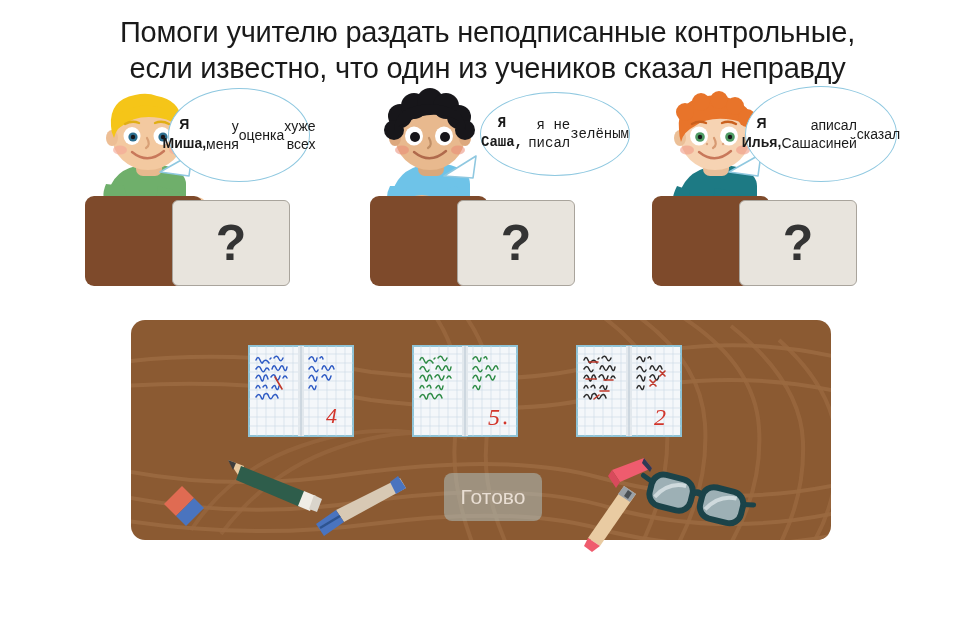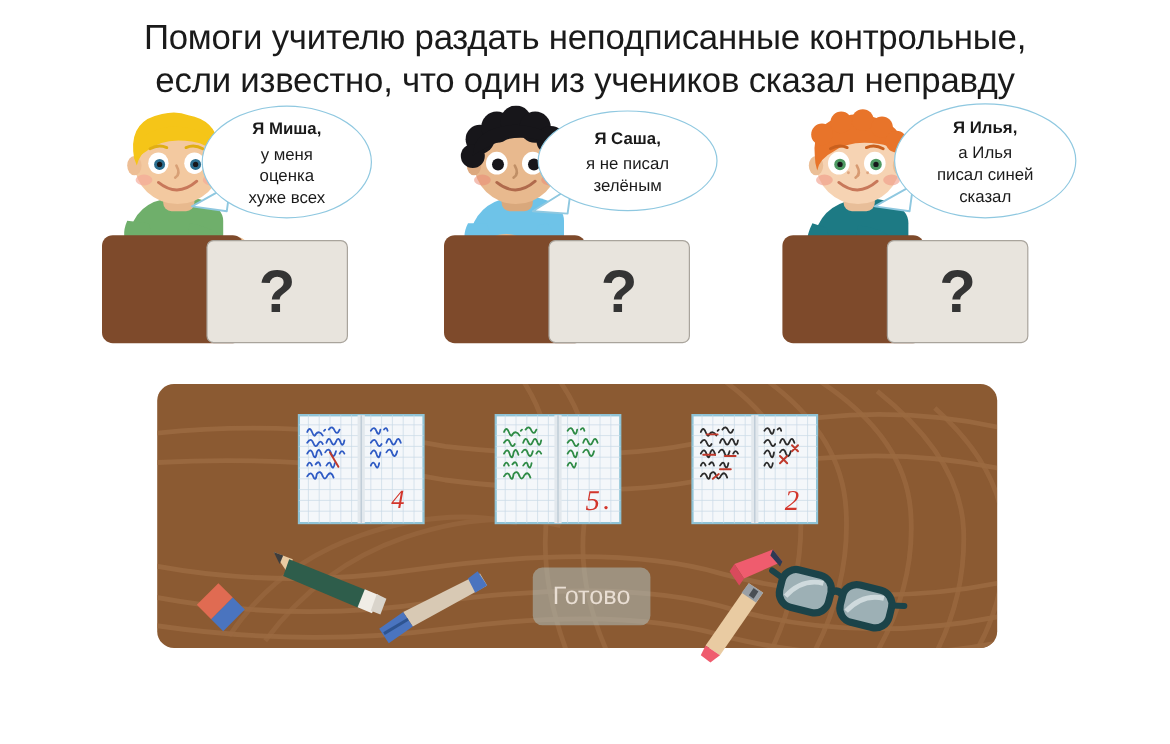--- a/index.html
+++ b/index.html
@@ -54,39 +54,39 @@
 
   
   .bubble {
     position: absolute;
     background: #ffffff;
     border: 1.6px solid #8fc8e0;
     border-radius: 50% / 50%;
     text-align: center;
     color: #1a1a1a;
     display: flex;
-    flex-direction: column;
+    flex-direction: row;
     justify-content: center;
     align-items: center;
     box-sizing: border-box;
     z-index: 6;
   }
   .bubble .b-name {
     font-weight: bold;
     font-size: 14px;
     line-height: 19px;
     margin-bottom: 2px;
   }
   .bubble .b-text {
     font-size: 14px;
     line-height: 18px;
     text-align: right;
   }
   .bubble-1 { left: 168px; top: 88px; width: 142px; height: 94px; }
-  .bubble-2 { left: 448px; top: 92px; width: 150px; height: 84px; }
+  .bubble-2 { left: 480px; top: 92px; width: 150px; height: 84px; font-family: Liberation Mono, monospace; }
   .bubble-3 { left: 745px; top: 86px; width: 152px; height: 96px; }
 
   .bubble-tail {
     position: absolute;
     z-index: 5;
   }
 
   
   .desk {
     position: absolute;
@@ -321,21 +321,21 @@
       </g>
       <path d="M44 64 q16 13 32 -1" stroke="#C8785A" stroke-width="2.4" fill="none" stroke-linecap="round"></path>
     </svg>
     <svg class="bubble-tail" style="left:72px; top:62px;" width="36" height="34" viewBox="0 0 36 34">
       <path d="M34 4 L2 22 L31 26 Z" fill="#ffffff" stroke="#8FC8E0" stroke-width="1.6" stroke-linejoin="round"></path>
     </svg>
   </div>
 
   <div class="bubble bubble-3">
     <div class="b-name">Я Илья,</div>
-    <div class="b-text">а Илья</div>
+    <div class="b-text">а Саша</div>
     <div class="b-text">писал синей</div>
     <div class="b-text">сказал</div>
   </div>
 
   <div class="desk d1"></div>
   <div class="desk d2"></div>
   <div class="desk d3"></div>
 
   <div class="card c1">
     <span>?</span>

